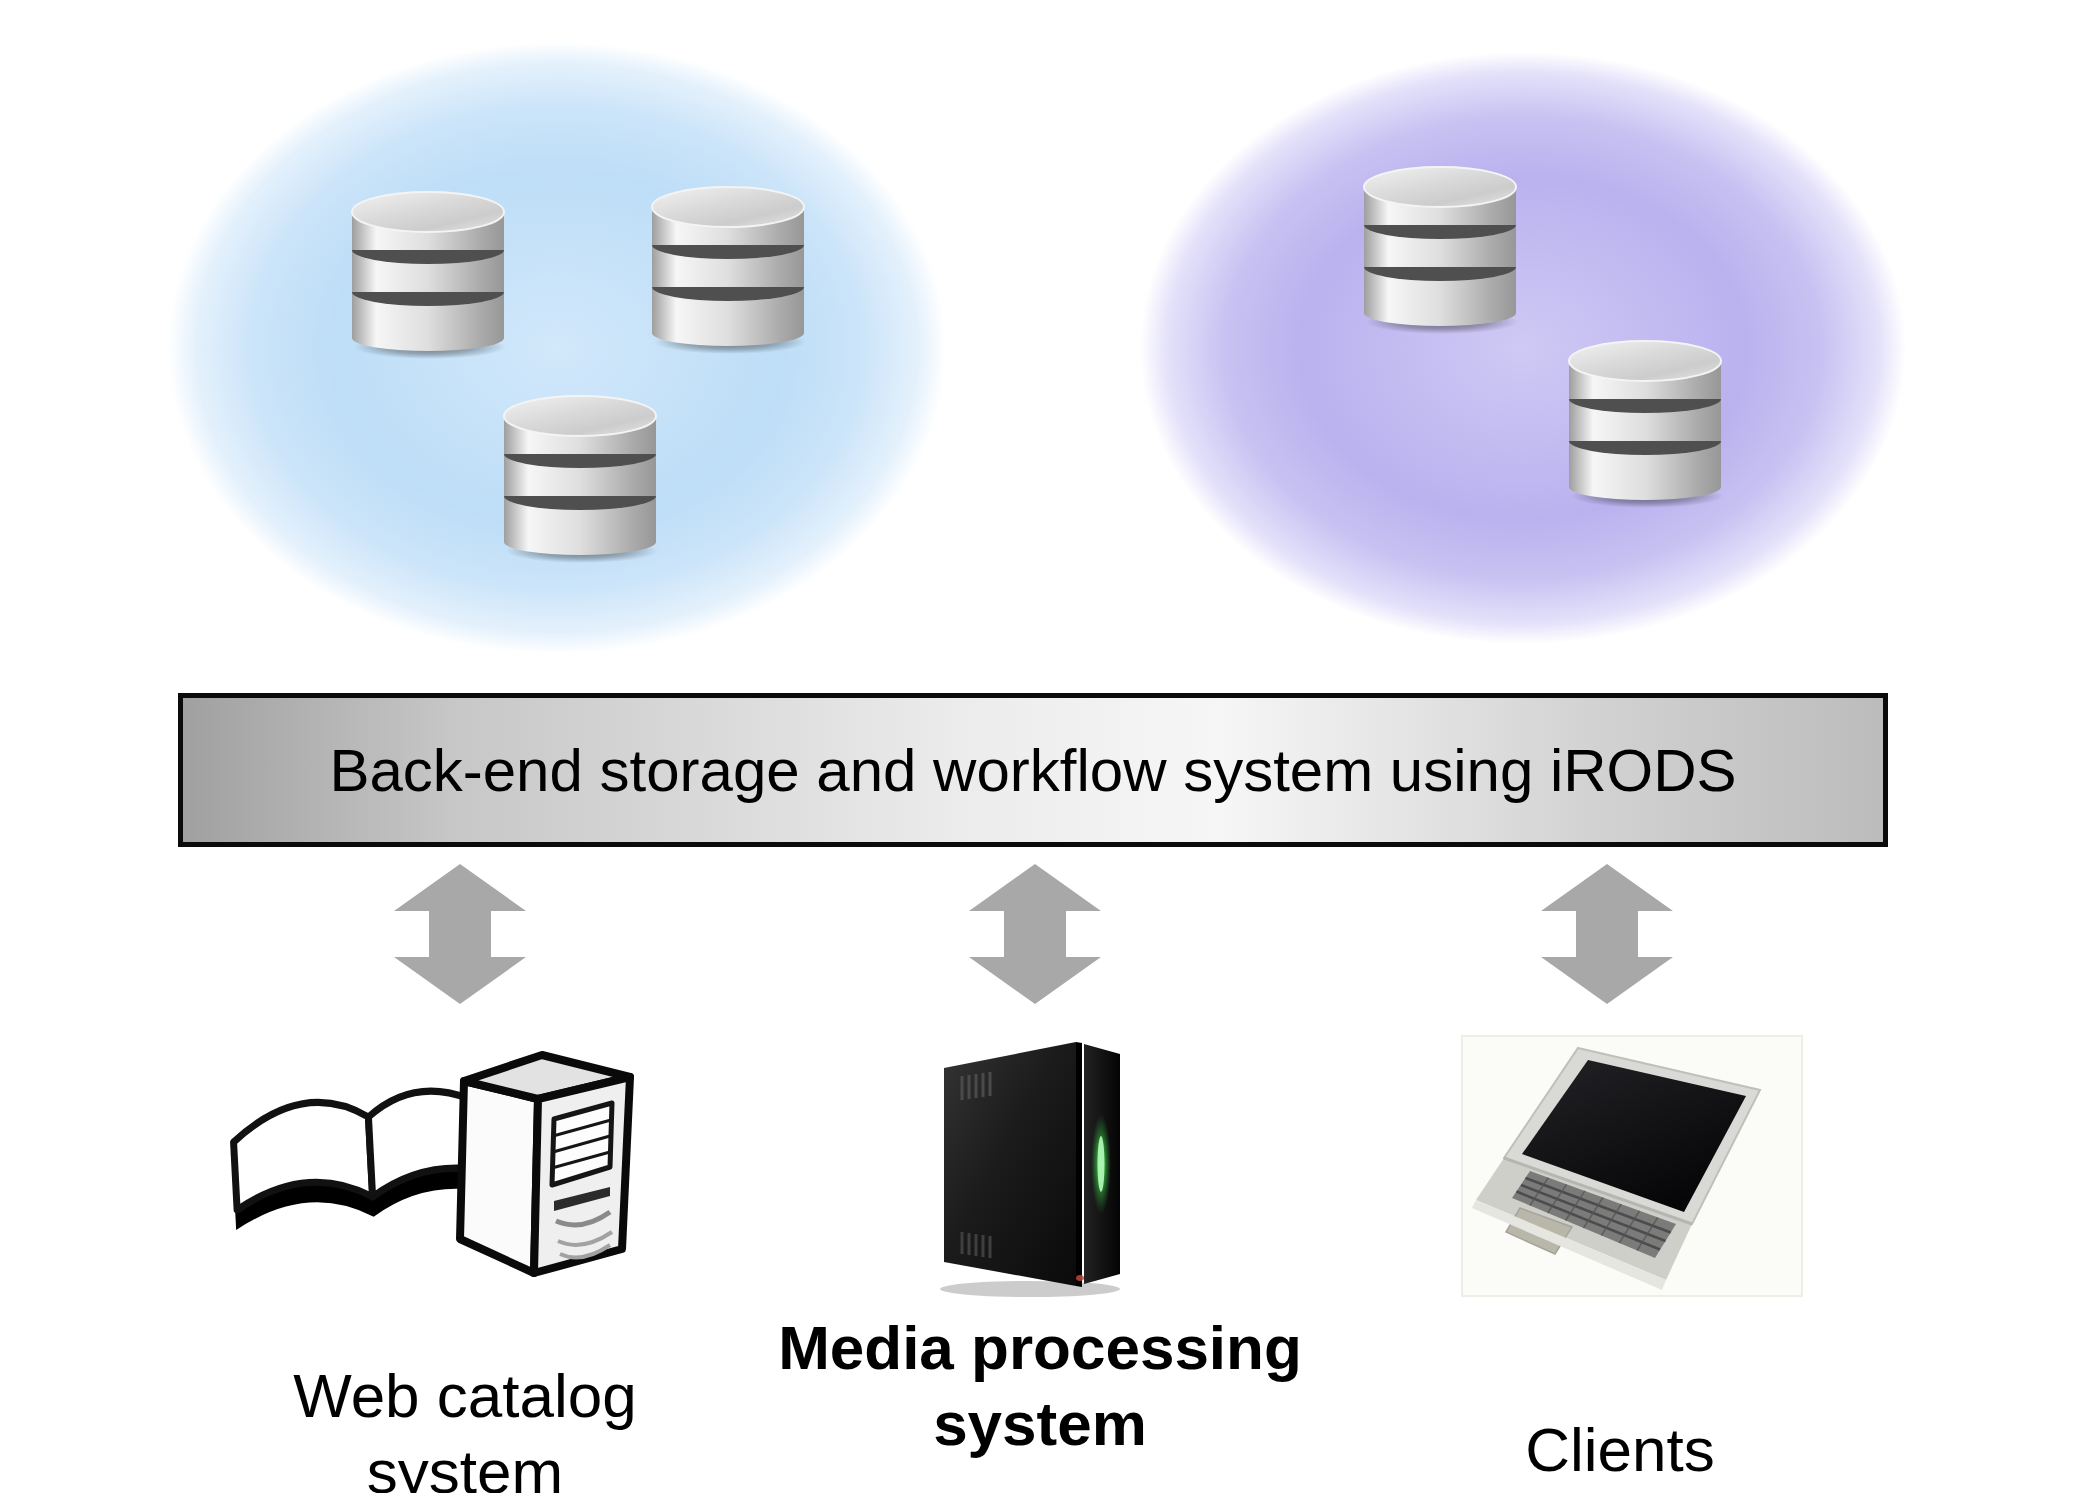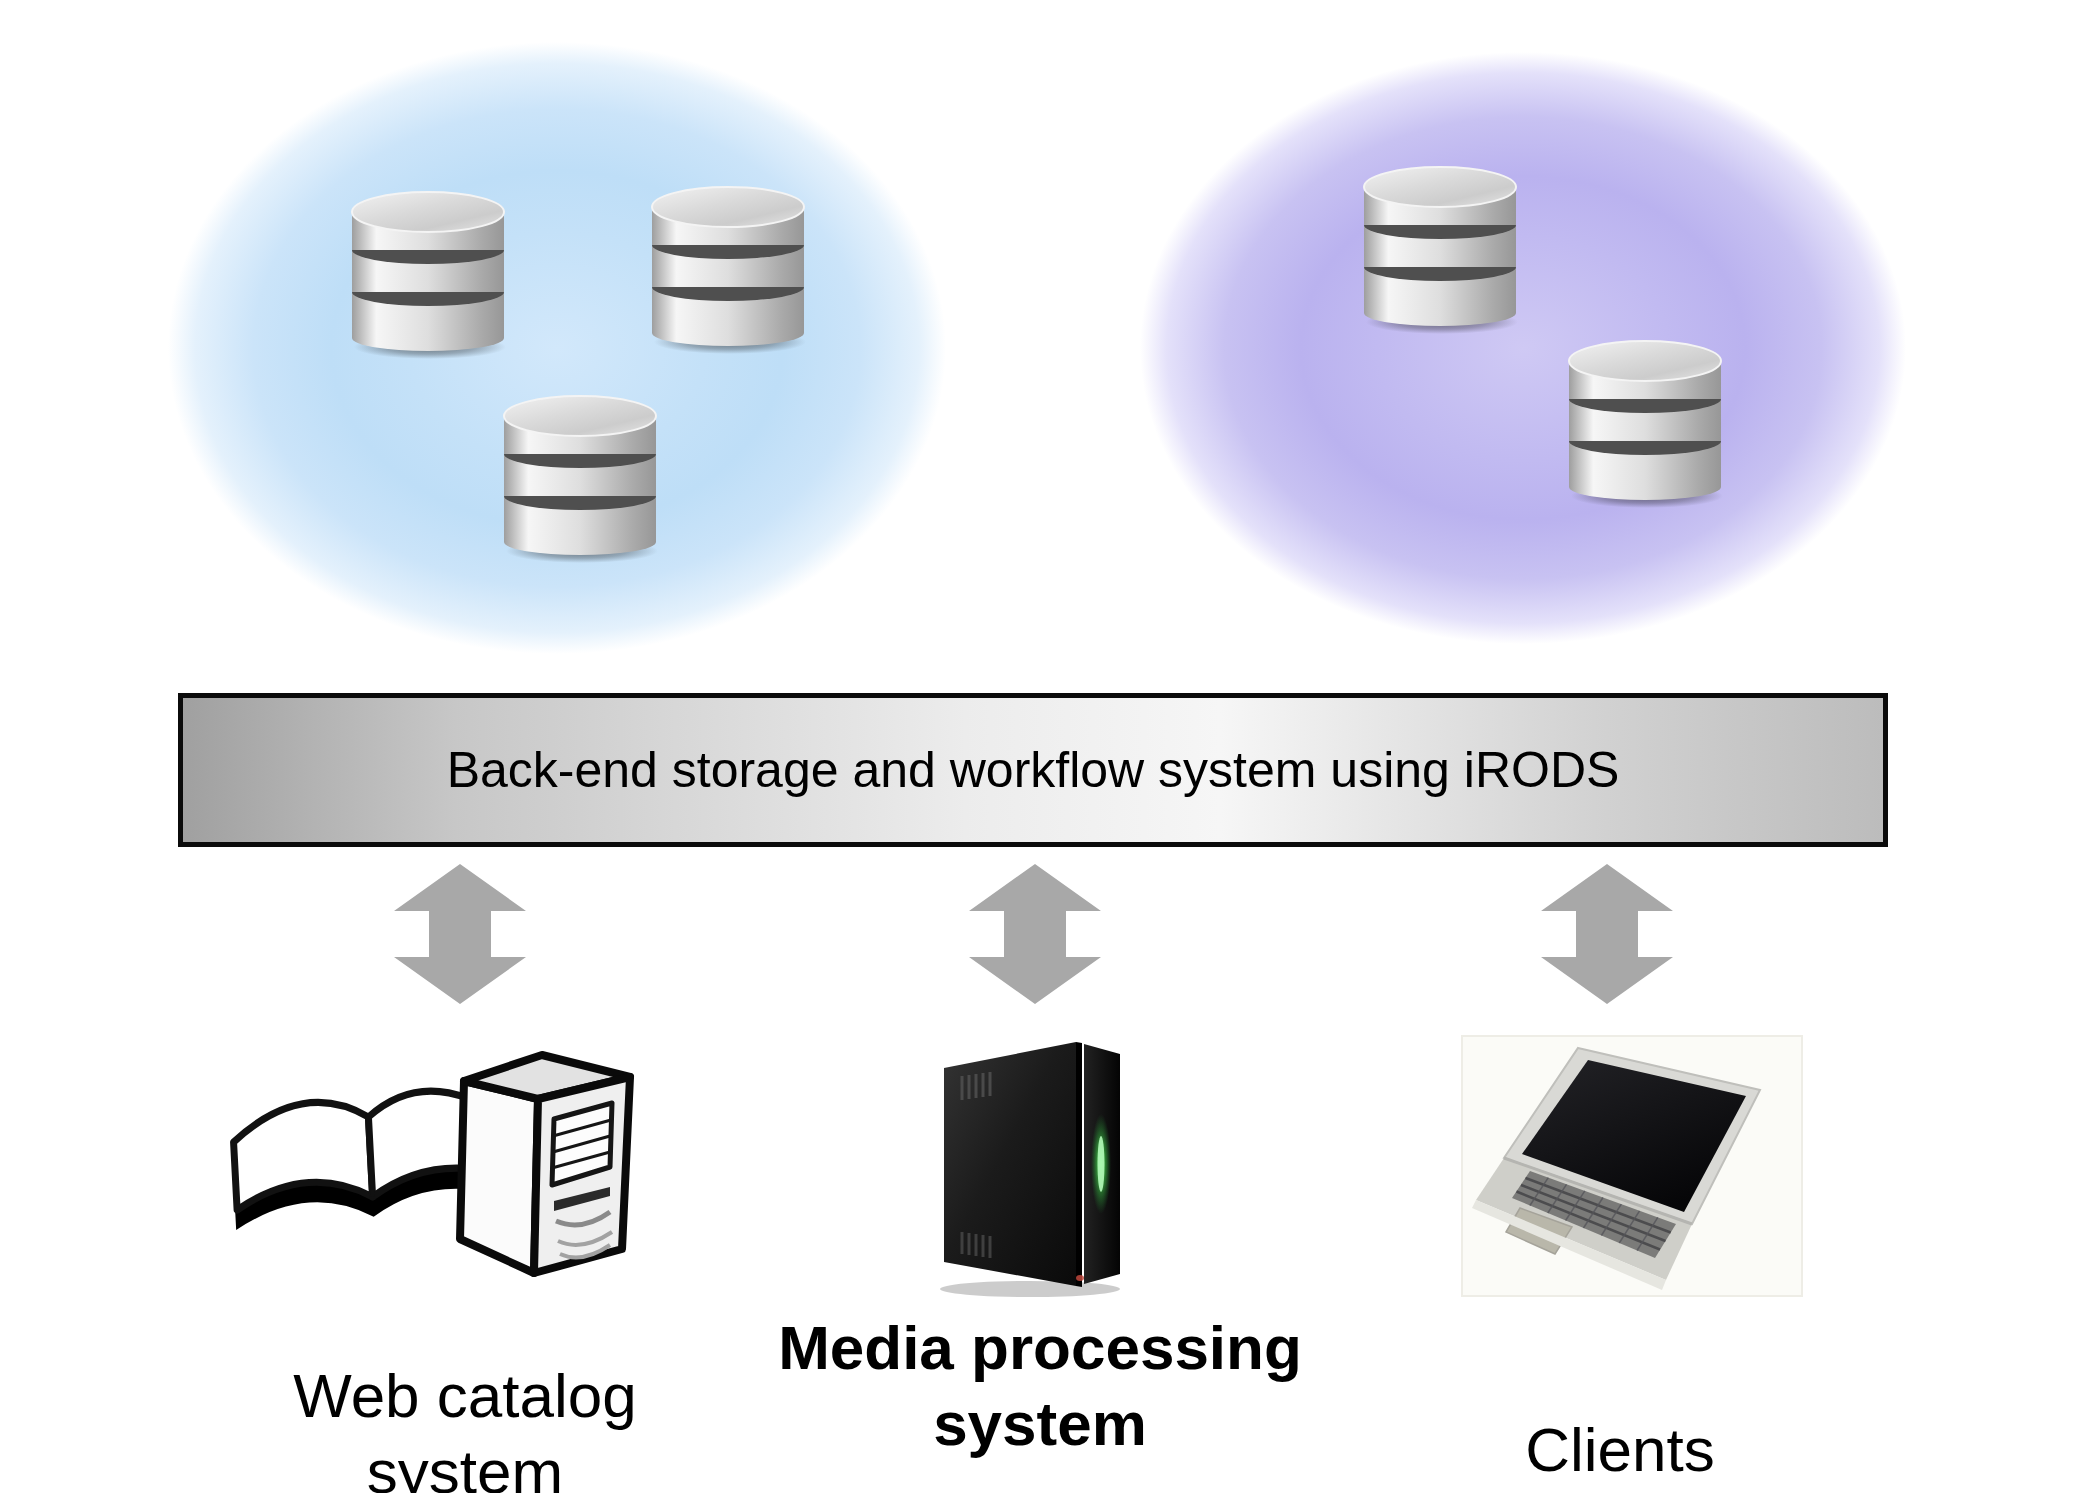--- a/index.html
+++ b/index.html
@@ -19,21 +19,21 @@
     background:radial-gradient(closest-side,
       #cfc9f4 0%, #c1baf1 38%, #bab2ef 58%, #c8c2f2 78%, #e4e1fa 93%, rgba(255,255,255,0) 100%);
   }
   .db{position:absolute;width:160px;height:175px;}
   .irods-bar{
     position:absolute;left:178px;top:693px;width:1710px;height:154px;box-sizing:border-box;
     border:5px solid #0b0b0b;
     background:linear-gradient(90deg,#a0a0a0 0%, #c7c7c7 16%, #ececec 46%, #f6f6f6 61%, #d2d2d2 83%, #bcbcbc 100%);
     display:flex;align-items:center;justify-content:center;
   }
-  .irods-bar .label{font-size:50px;letter-spacing:0px;white-space:nowrap;}
+  .irods-bar .label{font-size:60px;letter-spacing:0px;white-space:nowrap;}
   .arrow{position:absolute;width:136px;height:140px;}
   .caption{position:absolute;text-align:center;font-size:62px;line-height:76px;}
   .cap-web{left:225px;top:1310px;width:480px;margin-top:48px;}
   .cap-media{left:760px;top:1310px;width:560px;font-weight:bold;}
   .cap-clients{left:1420px;top:1412px;width:400px;}
   svg{display:block;}
   #asset-defs{position:absolute;width:0;height:0;overflow:hidden;}
 </style>
 </head>
 <body>

